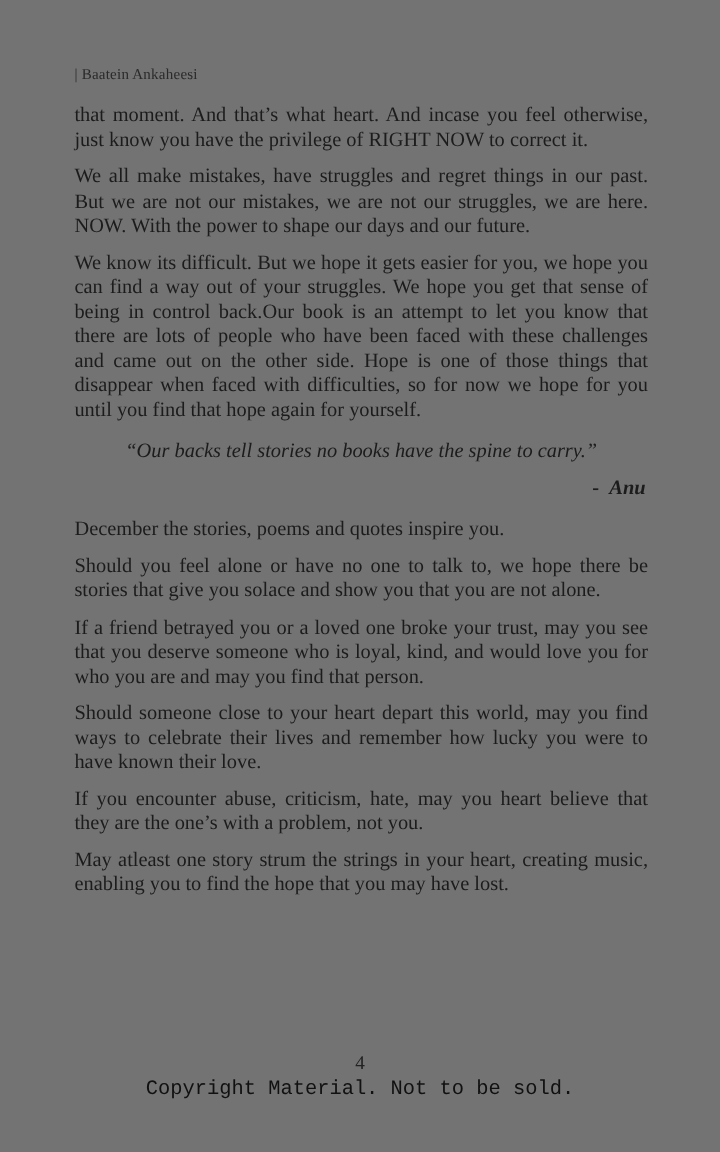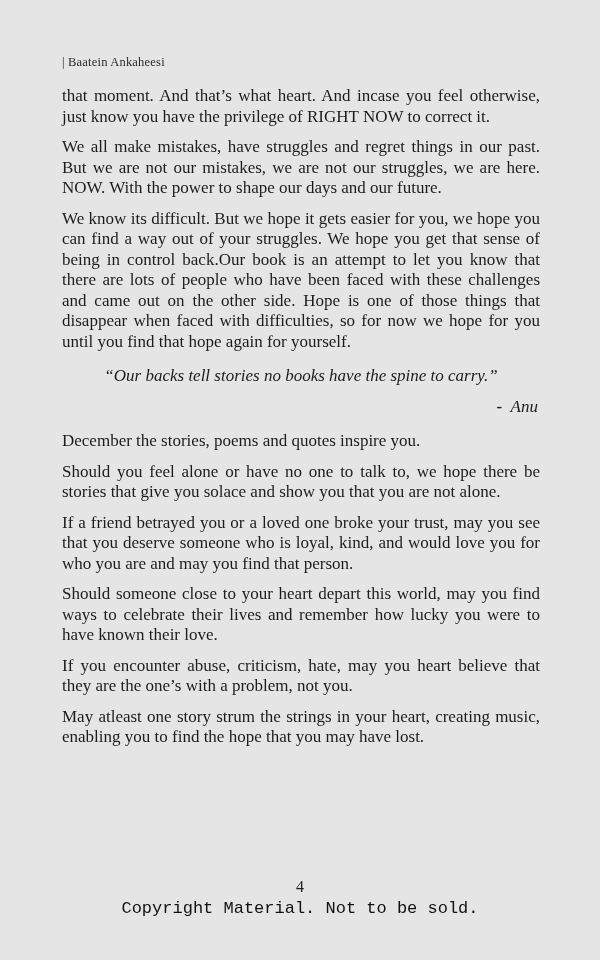--- a/index.html
+++ b/index.html
@@ -4,21 +4,21 @@
 <style>
   html, body {
     margin: 0;
     padding: 0;
     background: #ffffff;
   }
   .page {
     position: relative;
     width: 600px;
     height: 960px;
-    background: #e5e5e5;
+    background: #737373;
     color: #1c1c1c;
     font-family: "Liberation Serif", serif;
     overflow: hidden;
   }
   .running-head {
     position: absolute;
     top: 55px;
     left: 62px;
     font-size: 12.5px;
     letter-spacing: 0.2px;
@@ -43,21 +43,21 @@
   }
   .attribution {
     text-align: right;
     margin: 0 0 14px 0;
     padding-right: 2px;
   }
   .attribution .attr-dash {
     font-weight: bold;
   }
   .attribution .attr-name {
-    font-weight: normal;
+    font-weight: bold;
     font-style: italic;
   }
   .page-number {
     position: absolute;
     top: 878px;
     left: 0;
     width: 100%;
     text-align: center;
     font-size: 16px;
     color: #222;

